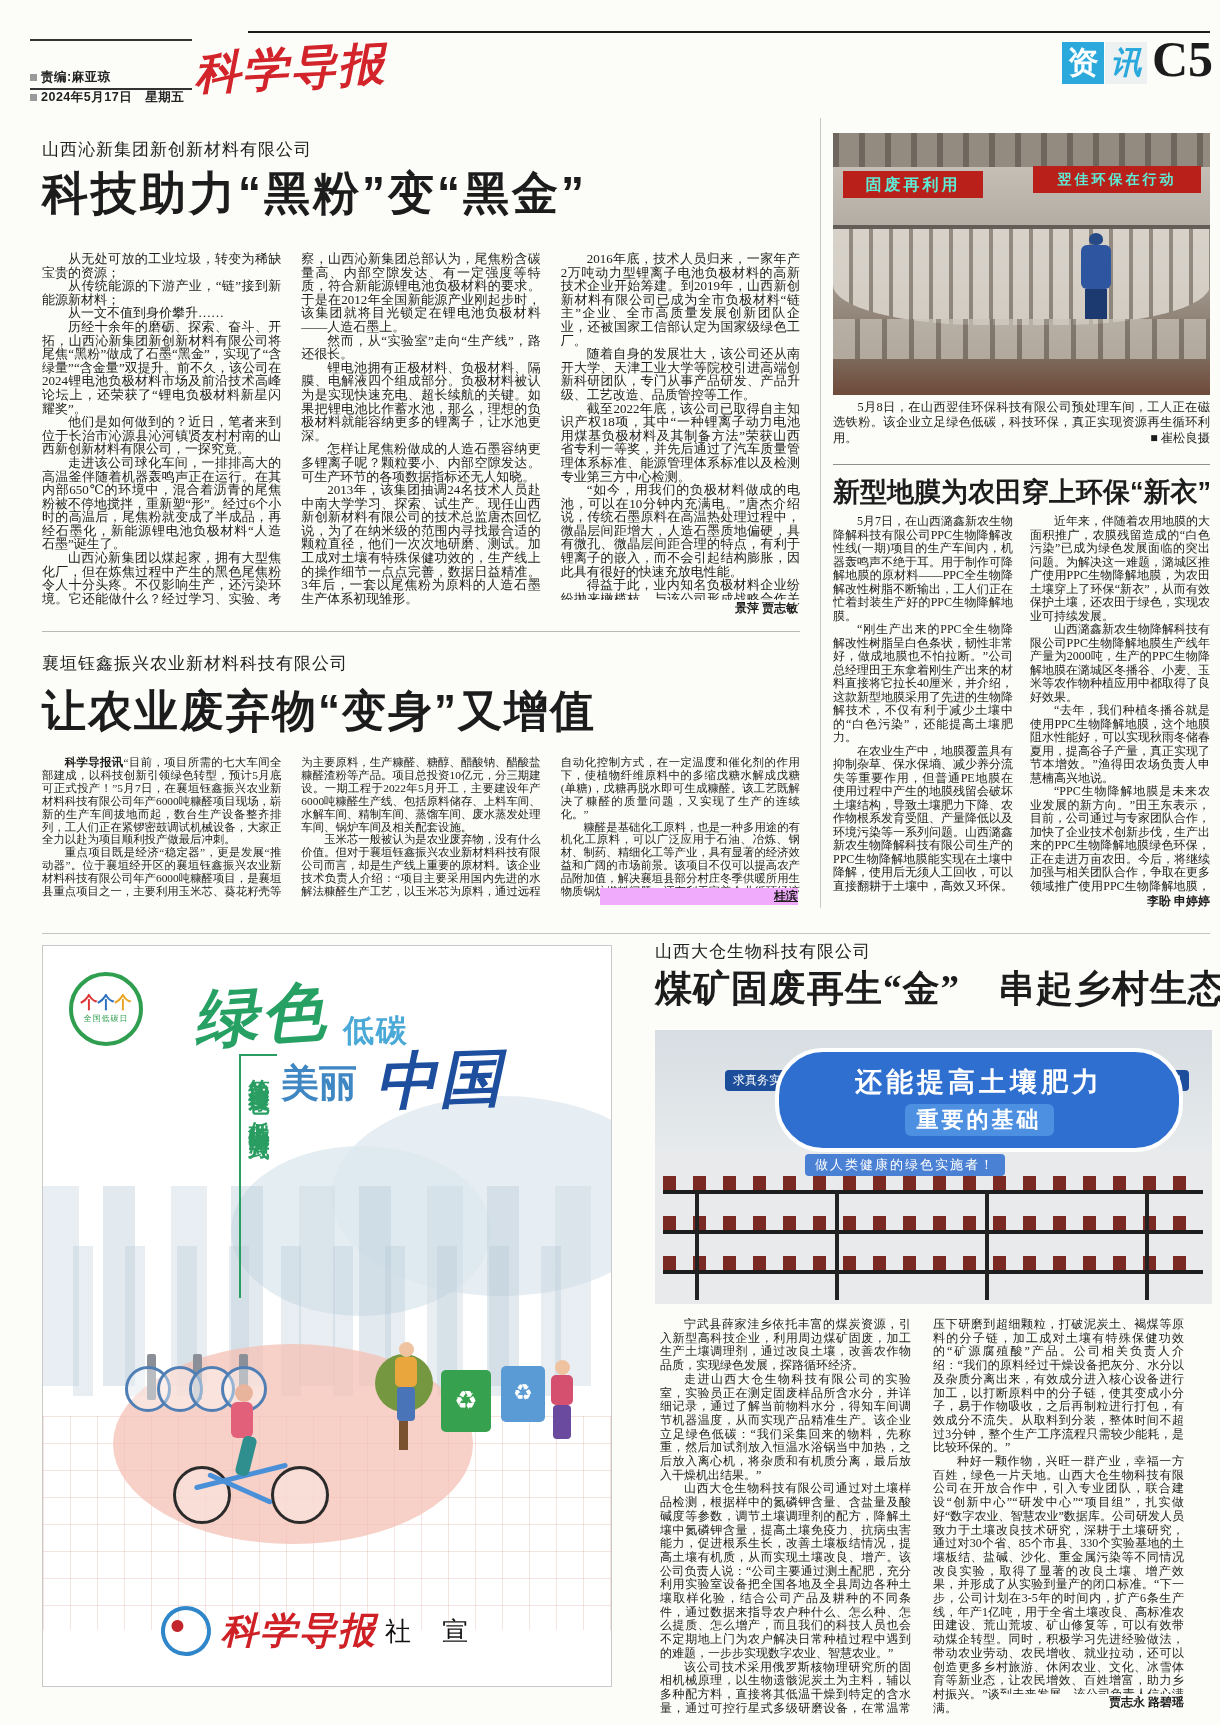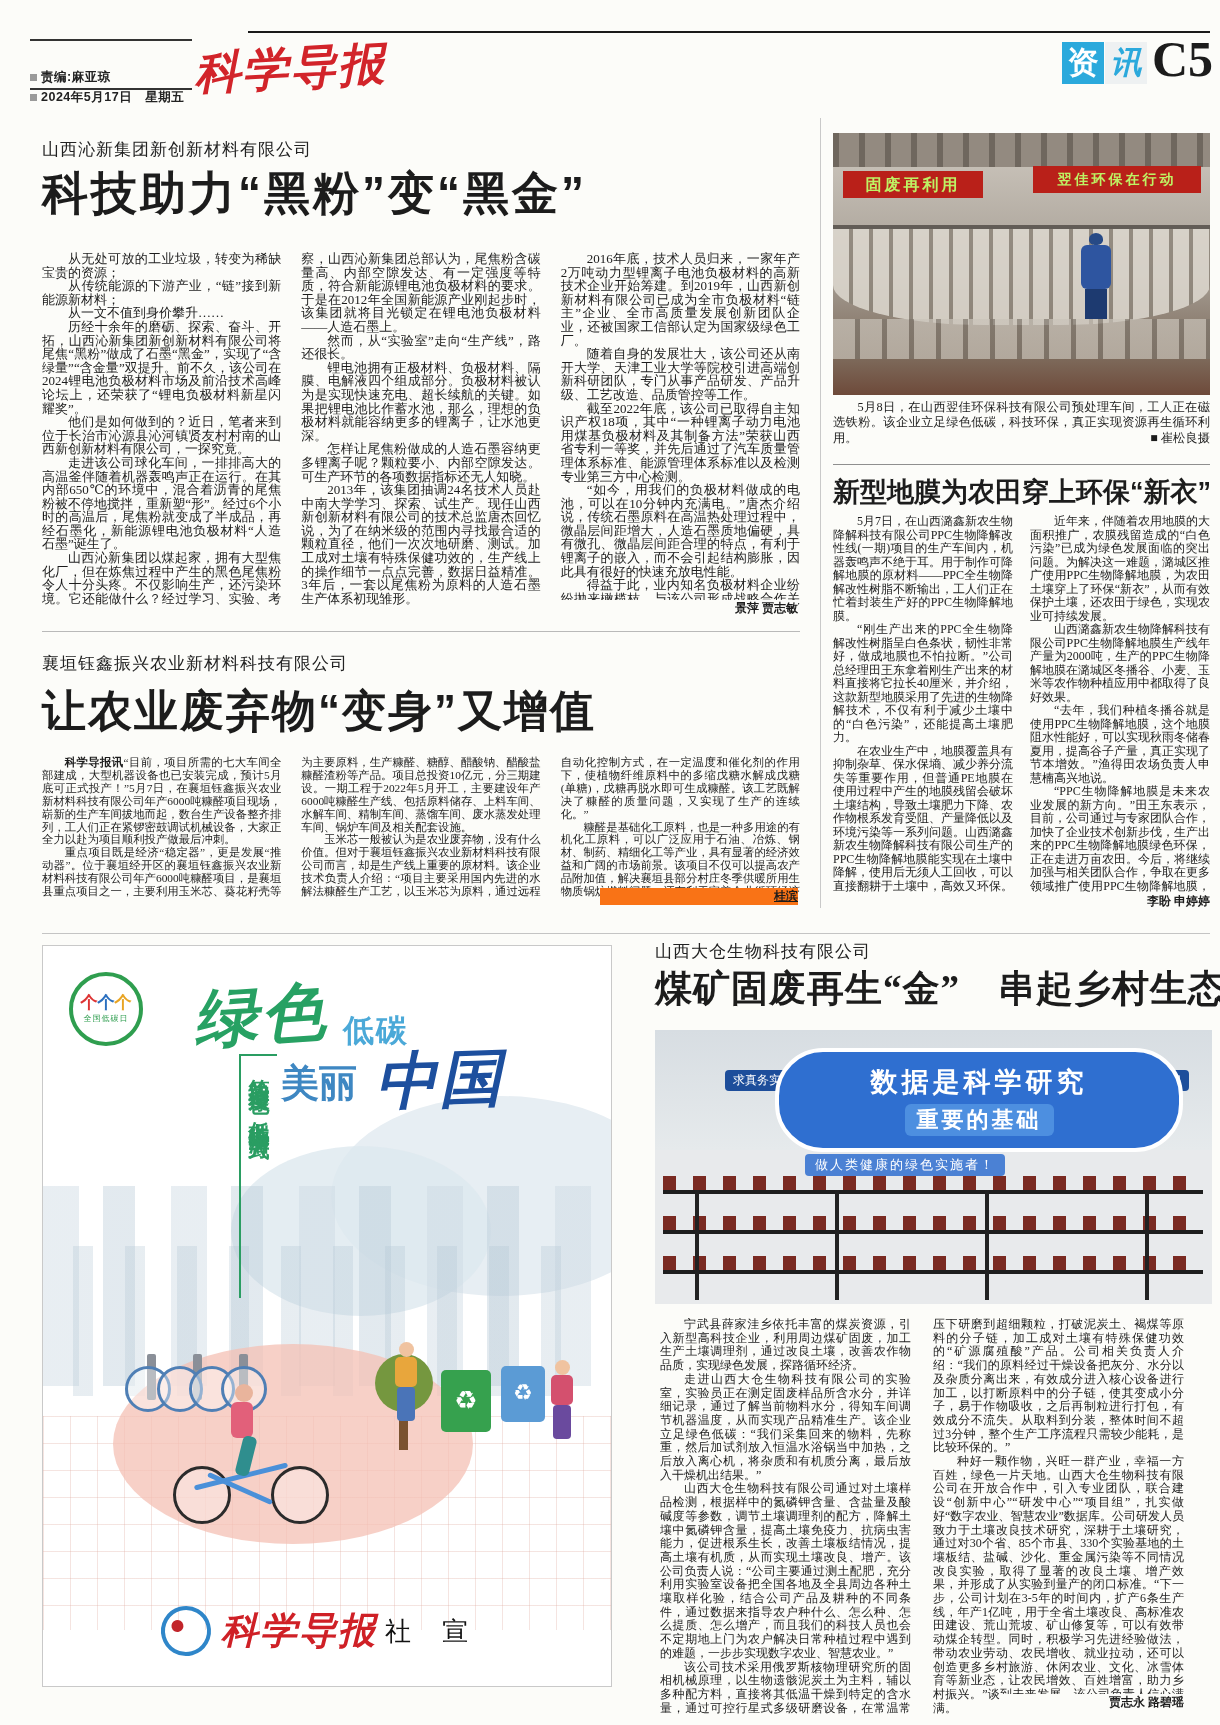--- a/index.html
+++ b/index.html
@@ -32,29 +32,29 @@
   .byline{font-weight:bold;font-size:12px;text-align:right;}
   .a1-byline{left:560px;top:600px;width:238px;background:#fcfcf9;}
   .rule-a1{left:42px;top:631px;width:758px;}
   
   .a2-kicker{left:42px;top:652px;}
   .a2-title{left:42px;top:682px;width:762px;font-size:44px;font-weight:bold;letter-spacing:2px;
             font-family:"Liberation Sans",sans-serif;white-space:nowrap;}
   .a2-body{left:42px;top:756px;width:758px;height:150px;column-count:3;column-gap:20px;
            font-size:11.4px;line-height:12.9px;overflow:hidden;}
   .a2-body .lead-label{font-weight:bold;font-family:"Liberation Sans",sans-serif;}
-  .a2-byline{left:600px;top:888px;width:198px;background:#f97316;text-decoration:underline;}
+  .a2-byline{left:600px;top:888px;width:198px;background:#f0abfc;text-decoration:underline;}
   .rule-mid{left:42px;top:933px;width:1168px;background:#c4c4c4;}
   
   .vrule{left:820px;top:118px;width:1px;height:790px;background:#c9c9c9;}
   .photo1{left:833px;top:133px;width:377px;height:262px;overflow:hidden;
           background:linear-gradient(180deg,#cfc9c0 0%,#a59d93 55%,#7e6c5d 85%,#6e4a3a 100%);}
   .photo1 .pipes{position:absolute;left:0;top:0;width:100%;height:34px;
           background:repeating-linear-gradient(90deg,#6f675e 0 6px,#938a80 6px 26px);}
-  .photo1 .banner{position:absolute;height:27px;background:#b92019;color:#bef264;font-weight:bold;
+  .photo1 .banner{position:absolute;height:27px;background:#b92019;color:#5eead4;font-weight:bold;
           font-size:16px;line-height:27px;text-align:center;letter-spacing:3px;
           font-family:"Liberation Sans",sans-serif;}
   .photo1 .machines{position:absolute;left:0;top:92px;width:100%;height:96px;
           background:repeating-linear-gradient(90deg,#ded9d0 0 16px,#8e867b 16px 20px);
           border-top:4px solid #55504a;opacity:.85;border-radius:0 0 40% 40%;}
   .photo1 .machines2{position:absolute;left:0;top:186px;width:100%;height:40px;
           background:repeating-linear-gradient(90deg,#c9c3b9 0 22px,#7d756b 22px 27px);opacity:.7;}
   .worker .head{position:absolute;left:8px;top:0;width:14px;height:12px;border-radius:50% 50% 40% 40%;background:#274a86;}
   .worker .torso{position:absolute;left:0;top:12px;width:30px;height:44px;border-radius:6px;background:#2e55a0;}
   .worker .legs{position:absolute;left:4px;top:56px;width:22px;height:30px;background:#1d3a70;}
@@ -188,21 +188,21 @@
       <p>“如今，用我们的负极材料做成的电池，可以在10分钟内充满电。”唐杰介绍说，传统石墨原料在高温热处理过程中，微晶层间距增大，人造石墨质地偏硬，具有微孔、微晶层间距合理的特点，有利于锂离子的嵌入，而不会引起结构膨胀，因此具有很好的快速充放电性能。</p>
       <p>得益于此，业内知名负极材料企业纷纷抛来橄榄枝，与该公司形成战略合作关系，该公司产品已广泛运用于电动汽车、电动自行车、航模、电脑、手机等领域，每吨售价3万元以上。</p>
       <p>以科技创新引领绿色转型，以科技创新助力“双碳”落地。多年来，山西沁新集团始终坚持“依托煤、延伸煤、超越煤”的发展思路，积极探索，勇于创新，不断培育新材料、新装备、新产品、新业态“上游”产业链，加快拓展煤基新材料、煤电一体化、煤炭洗选配、煤层气开采“下游”产业链，努力将煤“吃干榨尽”，减污还生“金”。</p>
     </div>
   <div class="abs byline a1-byline">景萍  贾志敏</div>
   <div class="abs rule rule-a1"></div>
 
   <div class="abs kicker a2-kicker">襄垣钰鑫振兴农业新材料科技有限公司</div>
   <div class="abs a2-title">让农业废弃物“变身”又增值</div>
   <div class="abs a2-body body-cols">
-    <p><span class="lead-label">科学导报讯</span><span>“目前，项目所需的七大车间全部建成，大型机器设备也已安装完成，预计5月底可正式投产！”5月7日，在襄垣钰鑫振兴农业新材料科技有限公司年产6000吨糠醛项目现场，崭新的生产车间拔地而起，数台生产设备整齐排列，工人们正在紧锣密鼓调试机械设备，大家正全力以赴为项目顺利投产做最后冲刺。</span></p>
+    <p><span class="lead-label">科学导报讯</span><span>“目前，项目所需的七大车间全部建成，以科技创新引领绿色转型，预计5月底可正式投产！”5月7日，在襄垣钰鑫振兴农业新材料科技有限公司年产6000吨糠醛项目现场，崭新的生产车间拔地而起，数台生产设备整齐排列，工人们正在紧锣密鼓调试机械设备，大家正全力以赴为项目顺利投产做最后冲刺。</span></p>
     <div>
         <p>重点项目既是经济“稳定器”，更是发展“推动器”。位于襄垣经开区的襄垣钰鑫振兴农业新材料科技有限公司年产6000吨糠醛项目，是襄垣县重点项目之一，主要利用玉米芯、葵花籽壳等为主要原料，生产糠醛、糖醇、醋酸钠、醋酸盐糠醛渣粉等产品。项目总投资10亿元，分三期建设。一期工程于2022年5月开工，主要建设年产6000吨糠醛生产线、包括原料储存、上料车间、水解车间、精制车间、蒸馏车间、废水蒸发处理车间、锅炉车间及相关配套设施。</p>
         <p>玉米芯一般被认为是农业废弃物，没有什么价值。但对于襄垣钰鑫振兴农业新材料科技有限公司而言，却是生产线上重要的原材料。该企业技术负责人介绍：“项目主要采用国内先进的水解法糠醛生产工艺，以玉米芯为原料，通过远程自动化控制方式，在一定温度和催化剂的作用下，使植物纤维原料中的多缩戊糖水解成戊糖(单糖)，戊糖再脱水即可生成糠醛。该工艺既解决了糠醛的质量问题，又实现了生产的连续化。”</p>
         <p>糠醛是基础化工原料，也是一种多用途的有机化工原料，可以广泛应用于石油、冶炼、钢材、制药、精细化工等产业，具有显著的经济效益和广阔的市场前景。该项目不仅可以提高农产品附加值，解决襄垣县部分村庄冬季供暖所用生物质锅炉燃料问题，还有利于完善企业循环经济建设，促进区域实体经济高质量发展。项目全部投产后，年产值可达10亿元左右，带动当地就业500余人。“我们将持续拉长糠醛深加工产业链条，不断增加产品科技含量，为加快培育新质生产力、推动县域经济高质量发展贡献力量……”该公司总经理张东东说。</p>
       </div>
   </div>
   <div class="abs byline a2-byline">桂滨</div>
   <div class="abs rule rule-mid"></div>
 
   <div class="abs vrule"></div>
@@ -283,21 +283,21 @@
     </div>
   </div>
 
   <div class="abs kicker a3-kicker">山西大仓生物科技有限公司</div>
   <div class="abs a3-title">煤矿固废再生“金”　串起乡村生态链</div>
   <div class="abs photo3">
     <div class="wallband"></div>
     <div class="ribbon" style="left:70px;top:40px;">求真务实</div>
     <div class="ribbon" style="left:470px;top:40px;">共创辉煌</div>
     <div class="cloud">
-      <div class="t1">数据是科学研究</div>
+      <div class="t1">还能提高土壤肥力</div>
       <div><span class="t2">重要的基础</span></div>
     </div>
     <div class="slogan">做人类健康的绿色实施者！</div>
     <div class="pots" style="top:146px;"></div>
     <div class="rack" style="top:160px;"></div>
     <div class="pots" style="top:186px;"></div>
     <div class="rack" style="top:200px;"></div>
     <div class="pots" style="top:226px;"></div>
     <div class="rack" style="top:240px;"></div>
     <div class="leg" style="left:40px;"></div>

